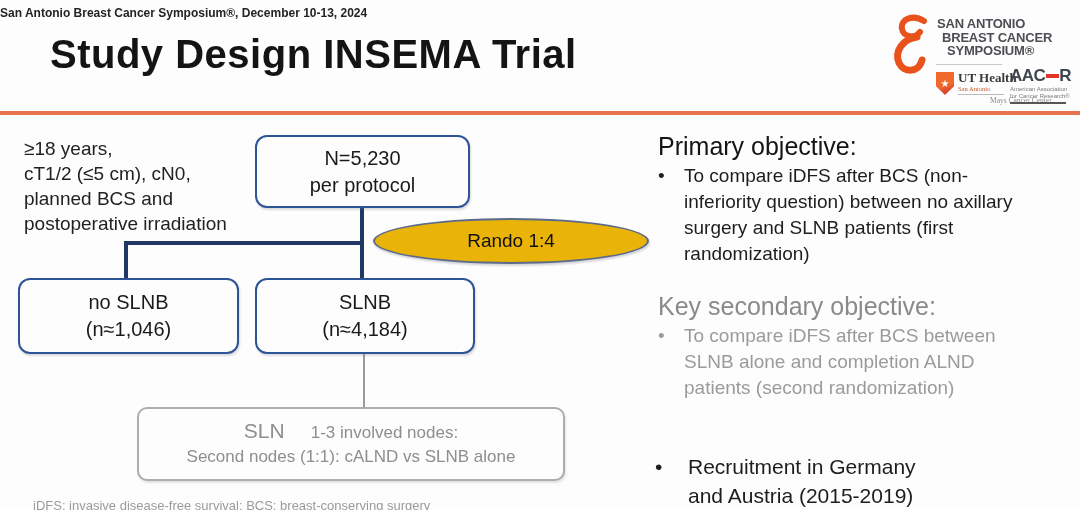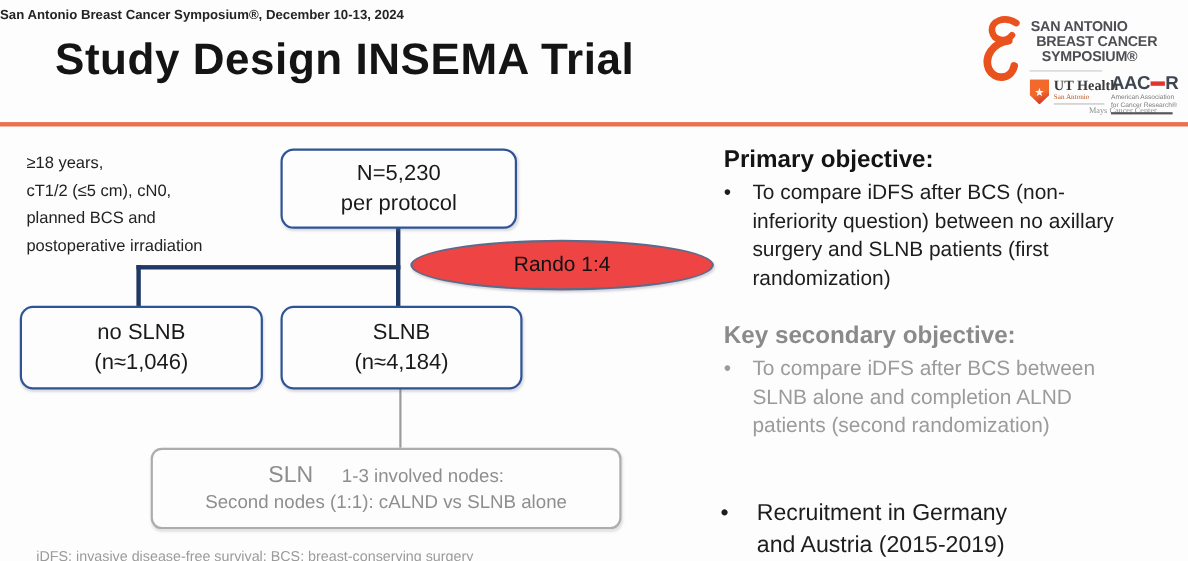--- a/index.html
+++ b/index.html
@@ -26,43 +26,43 @@
   #ut-wordmark{position:absolute;left:22px;top:0;font-family:"Liberation Serif",serif;font-size:13px;font-weight:bold;color:#3A3A3A;white-space:nowrap;}
   #ut-city{position:absolute;left:22px;top:15px;font-size:6.5px;color:#C05A2A;font-family:"Liberation Serif",serif;}
   #ut-rule{position:absolute;left:22px;top:24px;width:46px;height:1px;background:#bbb;}
   #ut-center{position:absolute;left:22px;top:26px;font-size:7.5px;color:#8C8C8C;font-family:"Liberation Serif",serif;white-space:nowrap;margin-left:32px;}
   #aacr-logo{left:1010px;top:66px;width:62px;}
   #aacr-word{display:flex;align-items:center;font-size:17px;font-weight:bold;color:#3F4650;letter-spacing:-0.5px;}
   #aacr-dash{width:13px;height:4px;background:#E3342C;margin:0 0 0 1px;}
   .aacr-sub{font-size:6px;color:#7a7a7a;line-height:7px;white-space:nowrap;}
   #aacr-bar{width:56px;height:2px;background:#55565A;margin-top:2px;}
   
-  #criteria{left:24px;top:136px;font-size:15px;line-height:25px;color:#222;}
+  #criteria{left:24px;top:136px;font-size:19px;line-height:25px;color:#222;}
   .node{border:2px solid #2F5496;border-radius:12px;background:#FDFDFD;
         display:flex;flex-direction:column;align-items:center;justify-content:center;
         font-size:20px;line-height:27px;color:#1a1a1a;box-shadow:1px 2px 2px rgba(120,120,140,.25);}
   #top-box{left:255px;top:135px;width:211px;height:69px;}
   #left-box{left:18px;top:278px;width:217px;height:72px;}
   #right-box{left:255px;top:278px;width:216px;height:72px;}
   .conn-navy{background:#1F3864;}
   #conn-main{left:360px;top:204px;width:4px;height:76px;}
   #conn-h{left:124px;top:241px;width:240px;height:4px;}
   #conn-left{left:124px;top:241px;width:4px;height:39px;}
   #conn-gray{left:363px;top:350px;width:2px;height:57px;background:#9B9B9B;}
   #rando-ellipse{left:373px;top:218px;width:272px;height:42px;border-radius:50%;
-        background:#ef4444;border:2px solid #5C6B8A;display:flex;align-items:center;justify-content:center;
+        background:#eab308;border:2px solid #5C6B8A;display:flex;align-items:center;justify-content:center;
         font-size:19px;color:#111;box-shadow:1px 2px 2px rgba(120,120,140,.3);}
   #bottom-box{left:137px;top:407px;width:424px;height:70px;border:2px solid #ADADAD;border-radius:10px;
         background:#FDFDFD;display:flex;flex-direction:column;align-items:center;justify-content:center;
         color:#8E8E8E;font-size:17px;line-height:24px;box-shadow:1px 2px 2px rgba(150,150,150,.25);}
   #bottom-box .lead{font-size:21px;margin-right:5px;}
   #bottom-box .row{display:flex;align-items:baseline;gap:21px;}
   #footnote{left:33px;top:498px;font-size:13px;color:#9B9B9B;white-space:nowrap;}
   
-  .obj-h{font-size:22px;font-weight:bold;}
+  .obj-h{font-size:25px;font-weight:normal;}
   #primary-heading{left:658px;top:132px;color:#141414;}
   #secondary-heading{left:658px;top:292px;color:#8A8A8A;}
   .bullet-row{display:flex;}
   .bullet-glyph{width:26px;flex:none;}
   #primary-bullet{left:658px;top:163px;width:410px;font-size:19px;line-height:26px;color:#1d1d1d;}
   #secondary-bullet{left:658px;top:323px;width:410px;font-size:19px;line-height:26px;color:#9B9B9B;}
   #recruitment-bullet{left:655px;top:452px;font-size:21px;line-height:29px;color:#1d1d1d;}
   #recruitment-bullet .bullet-glyph{width:33px;}
 </style>
 </head>

